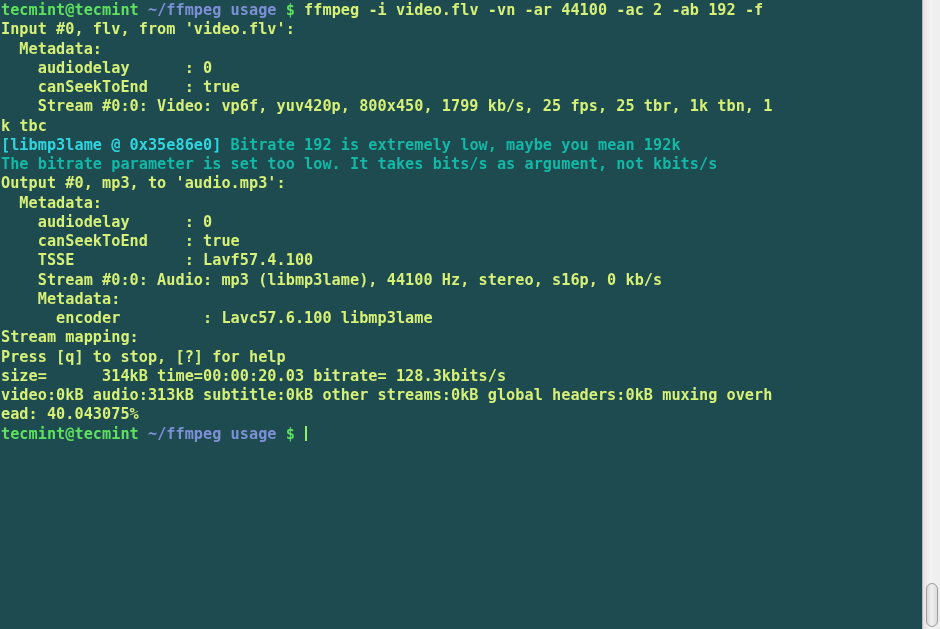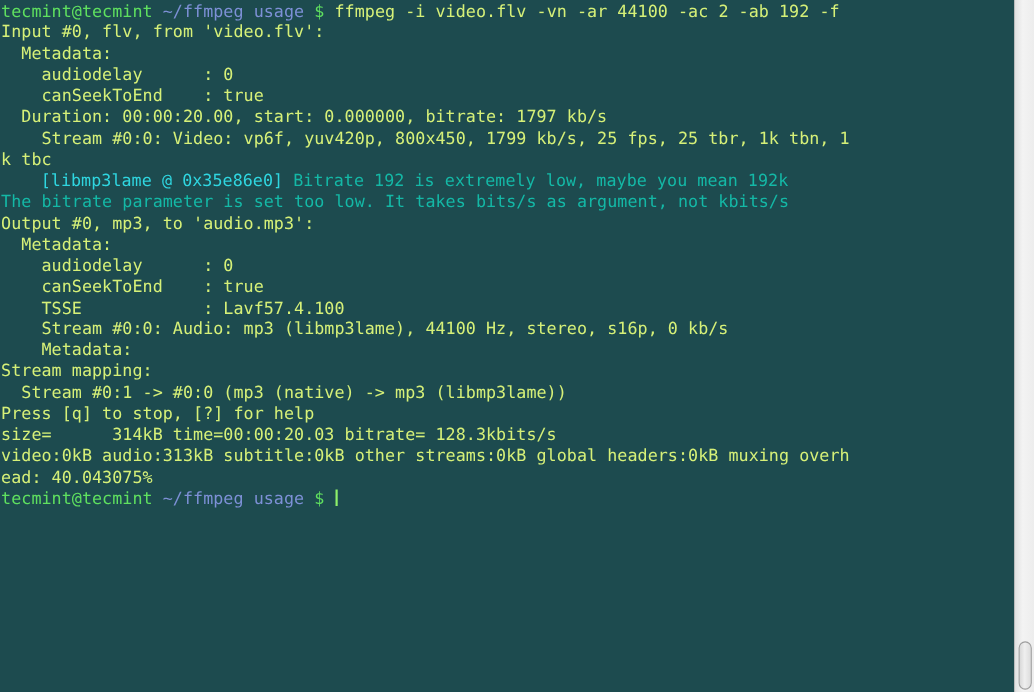--- a/index.html
+++ b/index.html
@@ -33,29 +33,29 @@
   }
 
   .term-line {
     font-family: "DejaVu Sans Mono", "Liberation Mono", monospace;
     font-size: 15.2px;
     line-height: 19.25px;
     height: 19.25px;
     letter-spacing: 0.04px;
     white-space: pre;
     color: #d6f078;
-    font-weight: normal;
+    font-weight: bold;
     -webkit-font-smoothing: none;
   }
 
   .seg { white-space: pre; }
   .c-out   { color: #d6f078; }
   .c-user  { color: #5fe05f; }
   .c-path  { color: #7d90d6; }
-  .c-cyan  { color: #2fd6e0; padding-left: 36px; }
+  .c-cyan  { color: #2fd6e0; }
   .c-warn  { color: #14b8a6; }
 
   .cursor {
     display: inline-block;
     width: 2px;
     height: 15px;
     background: #8ef06a;
     vertical-align: -2px;
     margin-left: 1px;
   }
@@ -91,34 +91,33 @@
 <body>
 
 <div id="terminal-window">
 
   <div id="terminal-screen">
       <div class="term-line"><span class="seg c-user">tecmint@tecmint</span><span class="seg c-out"> </span><span class="seg c-path">~/ffmpeg usage</span><span class="seg c-out"> </span><span class="seg c-user">$</span><span class="seg c-out"> ffmpeg -i video.flv -vn -ar 44100 -ac 2 -ab 192 -f</span></div>
       <div class="term-line"><span class="seg c-out">Input #0, flv, from 'video.flv':</span></div>
       <div class="term-line"><span class="seg c-out">  Metadata:</span></div>
       <div class="term-line"><span class="seg c-out">    audiodelay      : 0</span></div>
       <div class="term-line"><span class="seg c-out">    canSeekToEnd    : true</span></div>
-      <div class="term-line"><span class="seg c-out">  Duration: 00:00:20.00, start: 0.000000, bitrate: 1797 kb/s</span></div>
       <div class="term-line"><span class="seg c-out">    Stream #0:0: Video: vp6f, yuv420p, 800x450, 1799 kb/s, 25 fps, 25 tbr, 1k tbn, 1</span></div>
       <div class="term-line"><span class="seg c-out">k tbc</span></div>
       <div class="term-line"><span class="seg c-cyan">[libmp3lame @ 0x35e86e0]</span><span class="seg c-warn"> Bitrate 192 is extremely low, maybe you mean 192k</span></div>
       <div class="term-line"><span class="seg c-warn">The bitrate parameter is set too low. It takes bits/s as argument, not kbits/s</span></div>
       <div class="term-line"><span class="seg c-out">Output #0, mp3, to 'audio.mp3':</span></div>
       <div class="term-line"><span class="seg c-out">  Metadata:</span></div>
       <div class="term-line"><span class="seg c-out">    audiodelay      : 0</span></div>
       <div class="term-line"><span class="seg c-out">    canSeekToEnd    : true</span></div>
       <div class="term-line"><span class="seg c-out">    TSSE            : Lavf57.4.100</span></div>
       <div class="term-line"><span class="seg c-out">    Stream #0:0: Audio: mp3 (libmp3lame), 44100 Hz, stereo, s16p, 0 kb/s</span></div>
       <div class="term-line"><span class="seg c-out">    Metadata:</span></div>
+      <div class="term-line"><span class="seg c-out">      encoder         : Lavc57.6.100 libmp3lame</span></div>
       <div class="term-line"><span class="seg c-out">Stream mapping:</span></div>
-      <div class="term-line"><span class="seg c-out">  Stream #0:1 -&gt; #0:0 (mp3 (native) -&gt; mp3 (libmp3lame))</span></div>
       <div class="term-line"><span class="seg c-out">Press [q] to stop, [?] for help</span></div>
       <div class="term-line"><span class="seg c-out">size=      314kB time=00:00:20.03 bitrate= 128.3kbits/s</span></div>
       <div class="term-line"><span class="seg c-out">video:0kB audio:313kB subtitle:0kB other streams:0kB global headers:0kB muxing overh</span></div>
       <div class="term-line"><span class="seg c-out">ead: 40.043075%</span></div>
       <div class="term-line"><span class="seg c-user">tecmint@tecmint</span><span class="seg c-out"> </span><span class="seg c-path">~/ffmpeg usage</span><span class="seg c-out"> </span><span class="seg c-user">$</span><span class="seg c-out"> </span><span class="cursor"></span></div>
     </div>
 
   <div id="terminal-scrollbar">
     <div id="scrollbar-track"></div>
     <div id="scrollbar-thumb" style="top: 583px; height: 44px;"></div>

